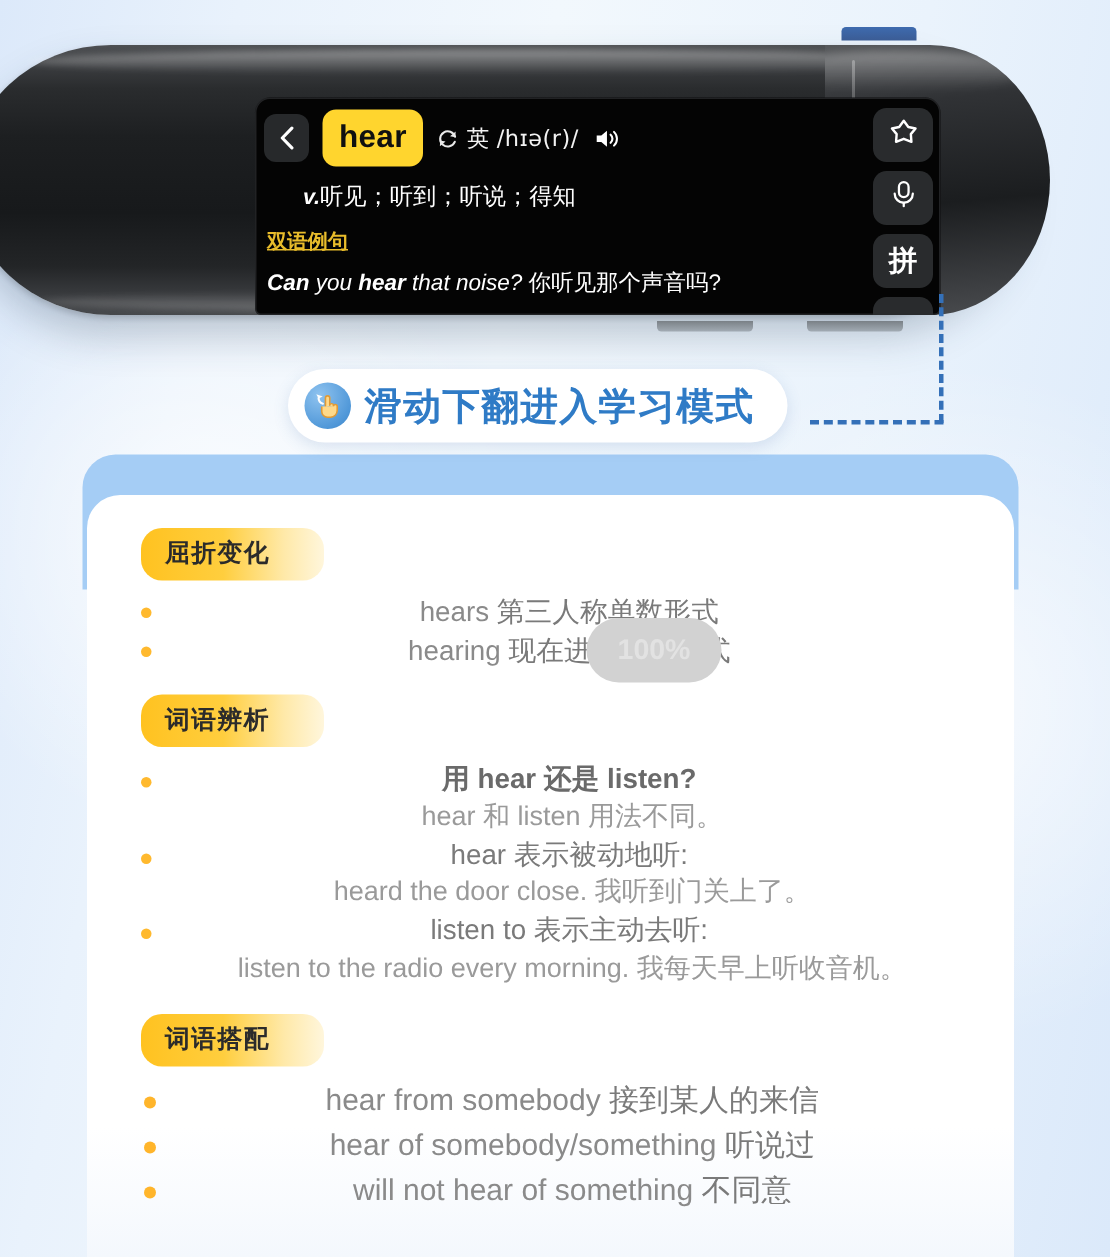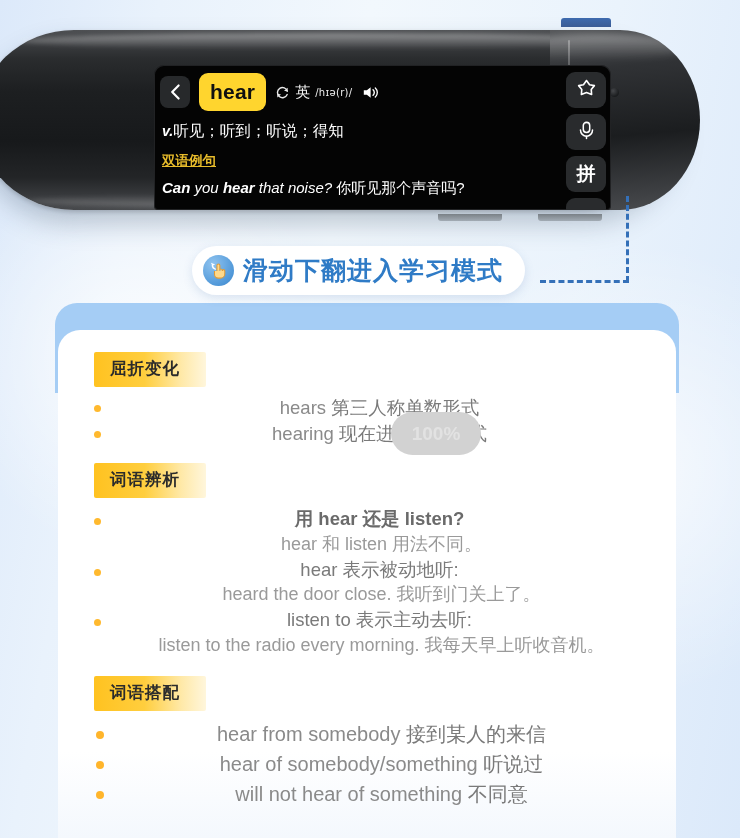--- a/index.html
+++ b/index.html
@@ -141,21 +141,21 @@
     border-radius: 0 0 3px 3px;
     background: linear-gradient(180deg, #6d7378, #9aa3ab);
     opacity: 0.85;
   }
   .foot.f1 { left: 460px; width: 64px; }
   .foot.f2 { left: 560px; width: 64px; }
 
   
   .screen {
     position: absolute;
-    left: 176px; top: 47px;
+    left: 192px; top: 47px;
     width: 457px; height: 145px;
     background: #040404;
     border-radius: 10px 10px 4px 4px;
     overflow: hidden;
     box-shadow: inset 0 0 0 1px rgba(120,125,130,0.25);
   }
 
   .scr-row1 {
     display: flex;
     align-items: center;
@@ -188,30 +188,31 @@
     display: flex;
     align-items: center;
     gap: 5px;
     color: #f2f2f2;
     font-size: 15px;
     white-space: nowrap;
   }
   .phon-cn { font-size: 15px; }
   .phon-ipa {
     font-family: "DejaVu Sans", sans-serif;
-    font-size: 10px;
+    font-size: 15px;
     letter-spacing: 0.3px;
   }
   .ico { display: inline-flex; align-items: center; }
 
   .scr-def {
     color: #ffffff;
     font-size: 15.5px;
     padding: 10px 0 0 8px;
     white-space: nowrap;
+    margin-left: 24px;
   }
   .scr-def .pos { font-style: italic; font-weight: 700; font-size: 14.5px; }
 
   .scr-tag {
     color: #E8BC2B;
     font-size: 13.5px;
     font-weight: 700;
     padding: 10px 0 0 8px;
     text-decoration: underline;
   }
@@ -306,22 +307,22 @@
     padding: 22px 0 0 0;
   }
 
   .section { position: relative; padding: 0 26px 0 36px; }
 
   .sec-badge {
     display: inline-block;
     font-size: 16.5px;
     font-weight: 700;
     color: #2b2b2b;
-    padding: 6px 26px 7px 16px;
-    border-radius: 2px;
+    padding: 6px 36px 7px 16px;
+    border-radius: 14px;
     background: linear-gradient(90deg, #FFC220 0%, #FFCE3E 45%, #FFE9A8 78%, #FFF6DC 100%);
     letter-spacing: 1px;
   }
 
   ul.items { list-style: none; margin: 9px 0 0 0; text-align: center; }
 
   li.item {
     position: relative;
     padding-left: 15px;
     color: #7a7a7a;

